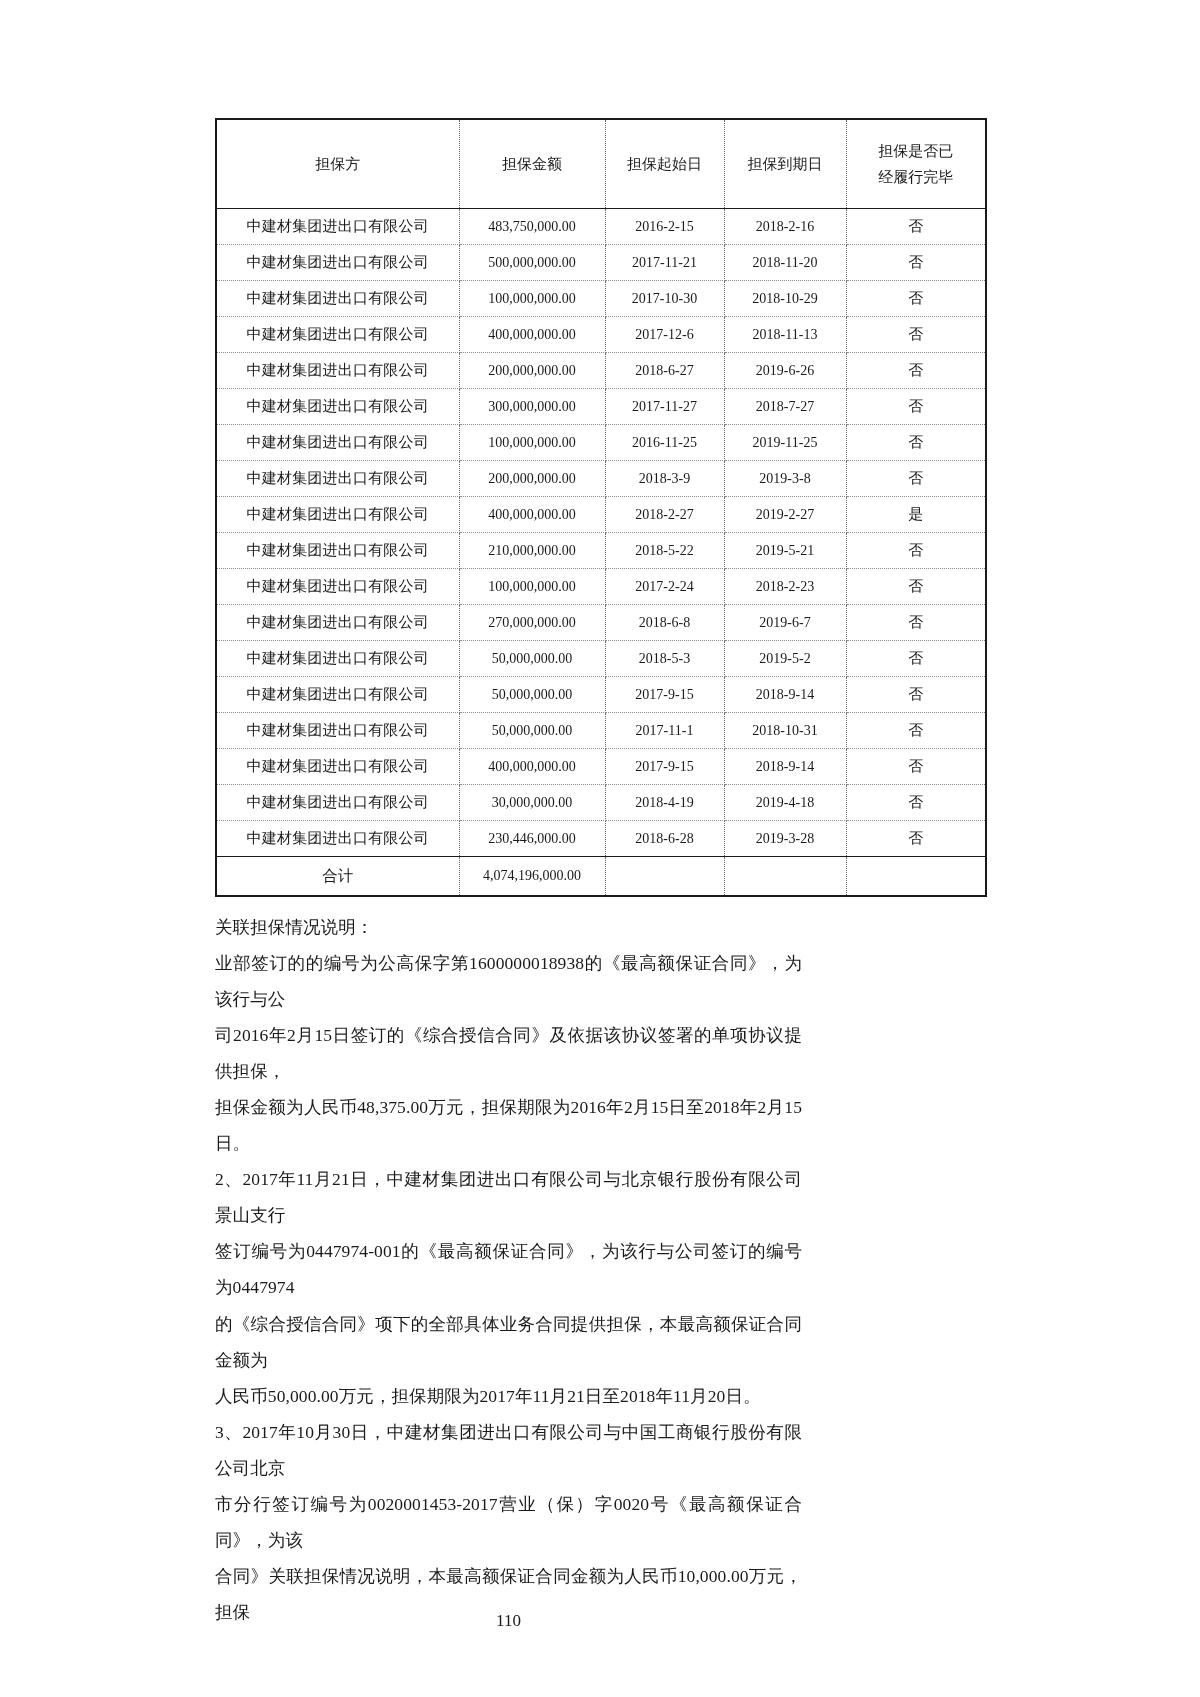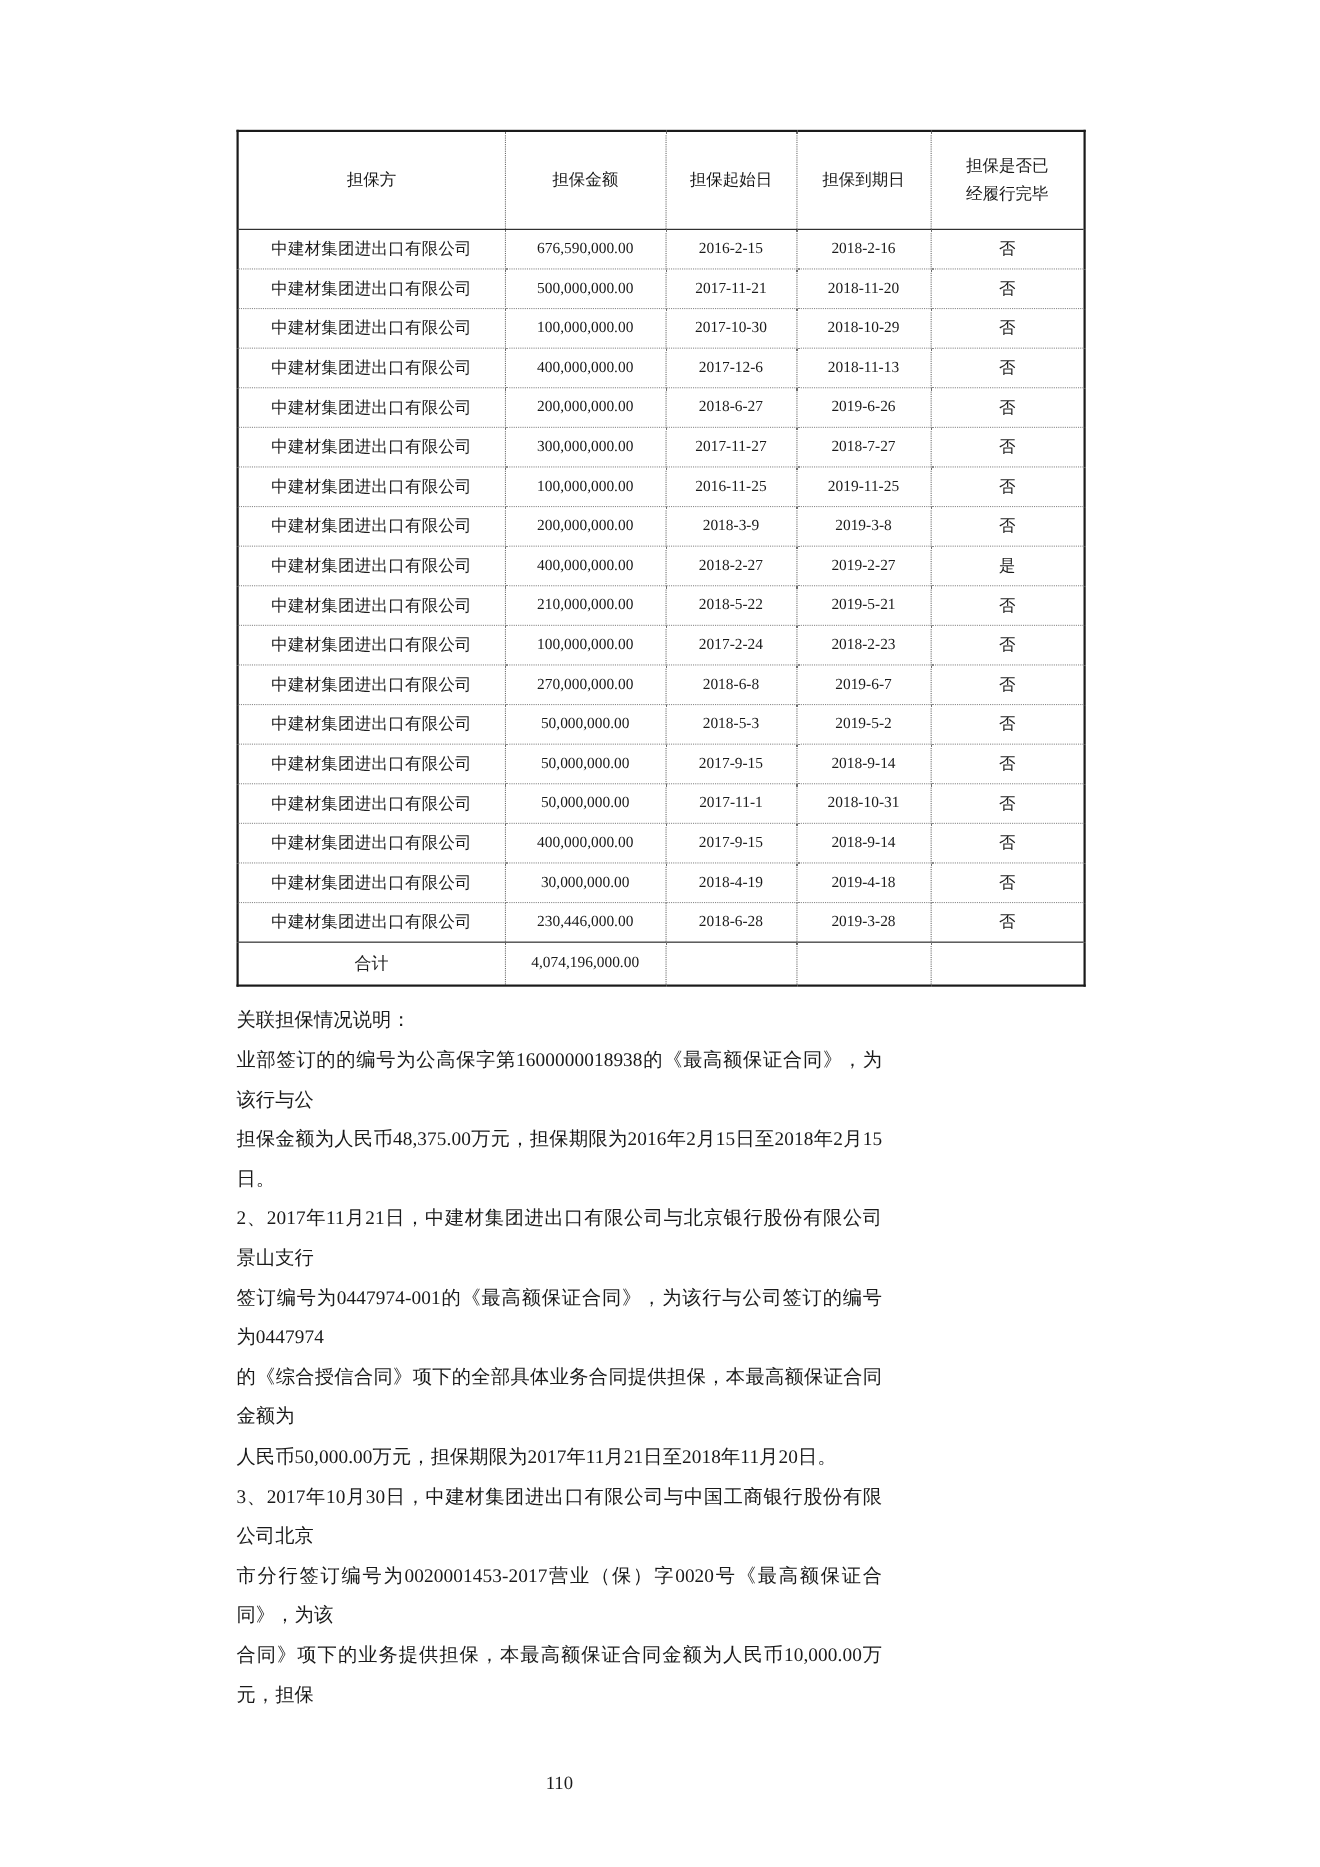--- a/index.html
+++ b/index.html
@@ -126,21 +126,21 @@
         <th>担保到期日</th>
         <th>
           <div>担保是否已</div>
           <div>经履行完毕</div>
         </th>
       </tr>
     </thead>
     <tbody>
       <tr>
         <td class="cell-party">中建材集团进出口有限公司</td>
-        <td class="cell-amount">676,590,000.00</td>
+        <td class="cell-amount">483,750,000.00</td>
         <td class="cell-date">2016-2-15</td>
         <td class="cell-date">2018-2-16</td>
         <td class="cell-flag">否</td>
       </tr>
       <tr>
         <td class="cell-party">中建材集团进出口有限公司</td>
         <td class="cell-amount">500,000,000.00</td>
         <td class="cell-date">2017-11-21</td>
         <td class="cell-date">2018-11-20</td>
         <td class="cell-flag">否</td>
@@ -266,26 +266,27 @@
         <td class="blank-cell"></td>
         <td class="blank-cell"></td>
       </tr>
     </tfoot>
   </table>
 
   <div class="body-text">
     <p class="p-heading">关联担保情况说明：</p>
 
     <p class="p-indent-0">业部签订的的编号为公高保字第1600000018938的《最高额保证合同》，为该行与公</p>
+    <p class="p-indent-0">司2016年2月15日签订的《综合授信合同》及依据该协议签署的单项协议提供担保，</p>
     <p class="p-indent-0">担保金额为人民币48,375.00万元，担保期限为2016年2月15日至2018年2月15日。</p>
 
     <p class="p-indent-0">2、2017年11月21日，中建材集团进出口有限公司与北京银行股份有限公司景山支行</p>
     <p class="p-indent-0">签订编号为0447974-001的《最高额保证合同》，为该行与公司签订的编号为0447974</p>
     <p class="p-indent-0">的《综合授信合同》项下的全部具体业务合同提供担保，本最高额保证合同金额为</p>
     <p class="p-indent-0">人民币50,000.00万元，担保期限为2017年11月21日至2018年11月20日。</p>
 
     <p class="p-indent-0">3、2017年10月30日，中建材集团进出口有限公司与中国工商银行股份有限公司北京</p>
     <p class="p-indent-0">市分行签订编号为0020001453-2017营业（保）字0020号《最高额保证合同》，为该</p>
-    <p class="p-indent-2">合同》项下的业务提供担保，本最高额保证合同金额为人民币10,000.00万元，担保</p>
+    <p class="p-indent-2">合同》关联担保情况说明，本最高额保证合同金额为人民币10,000.00万元，担保</p>
   </div>
 
   <div class="page-number">110</div>
 </div>
 
 </body></html>

